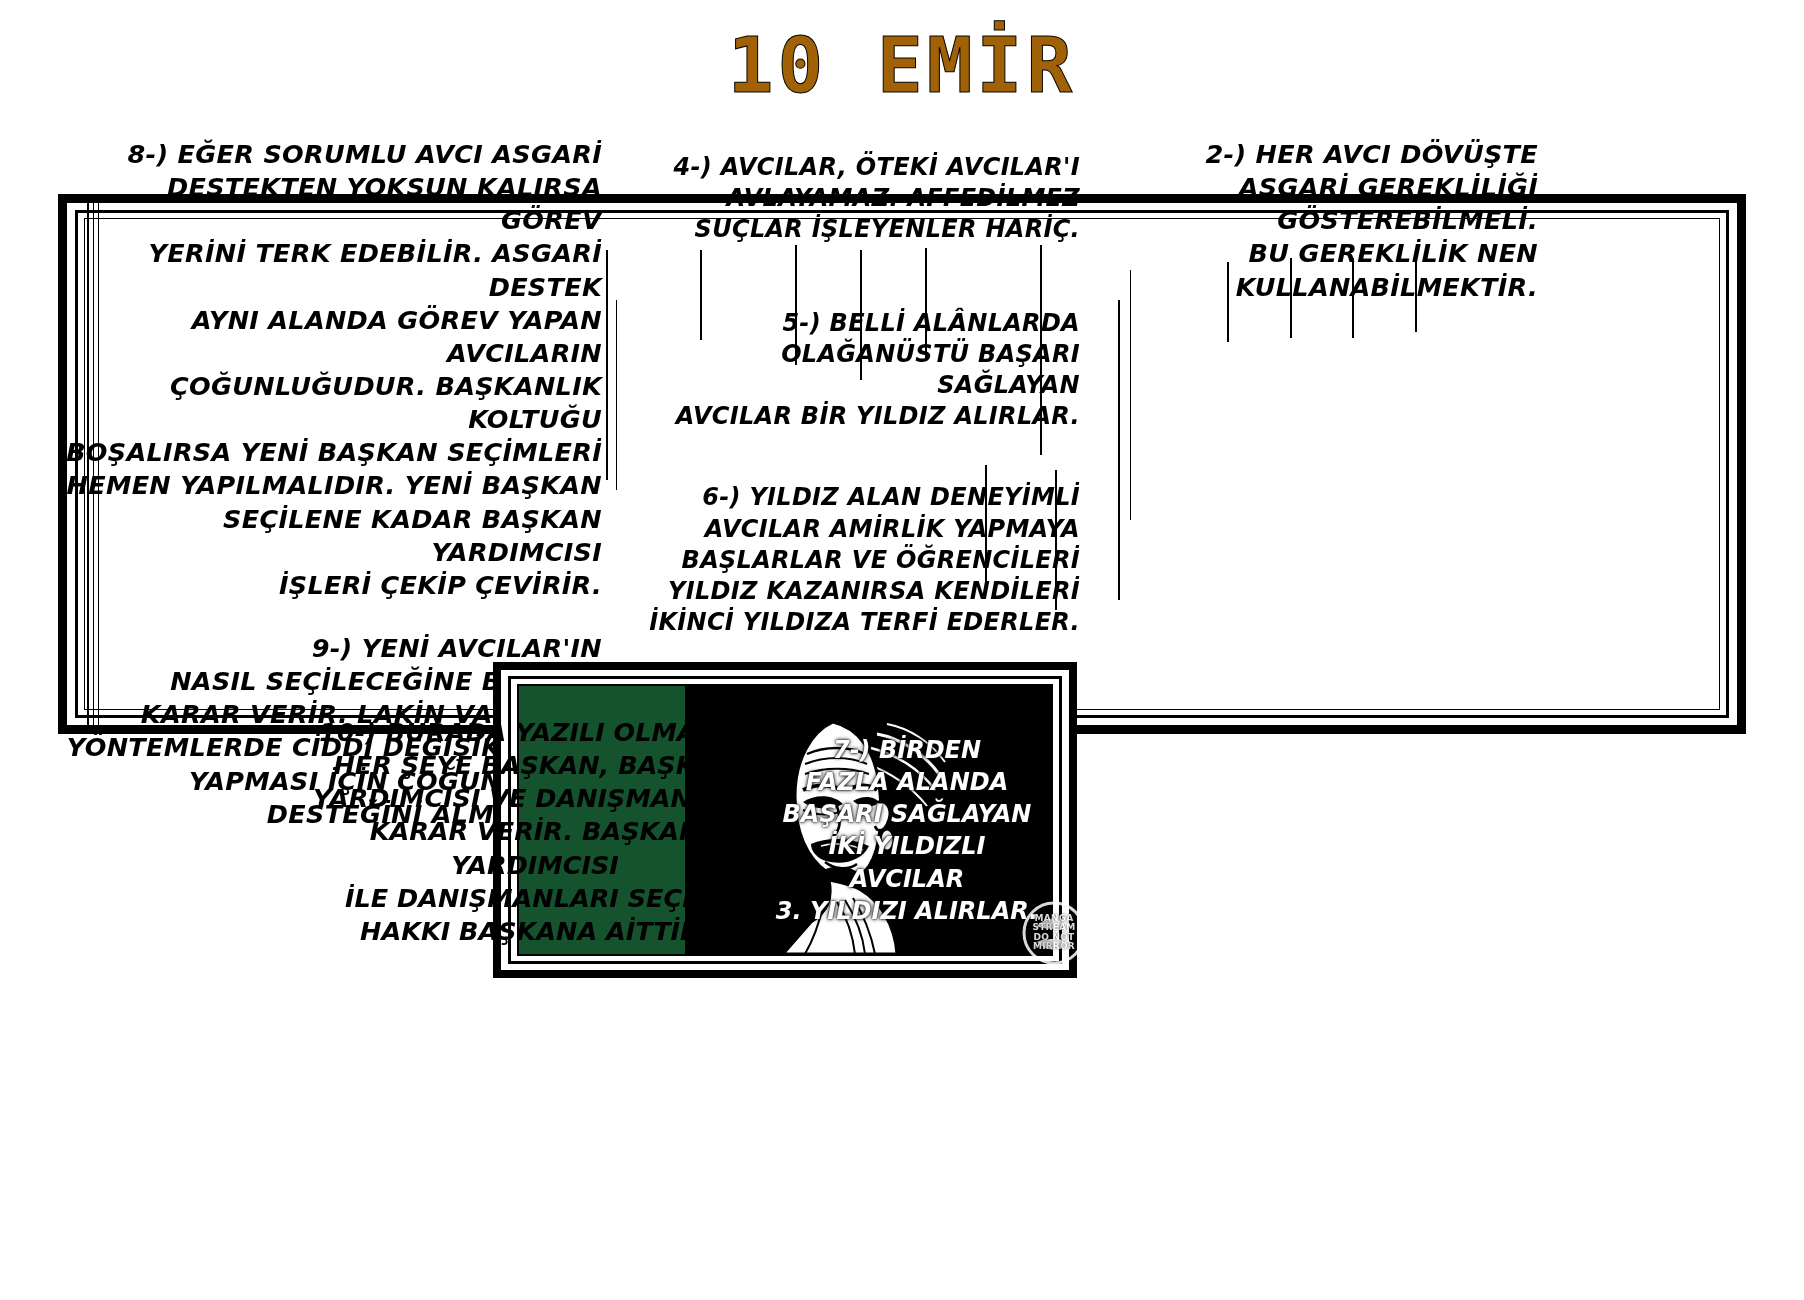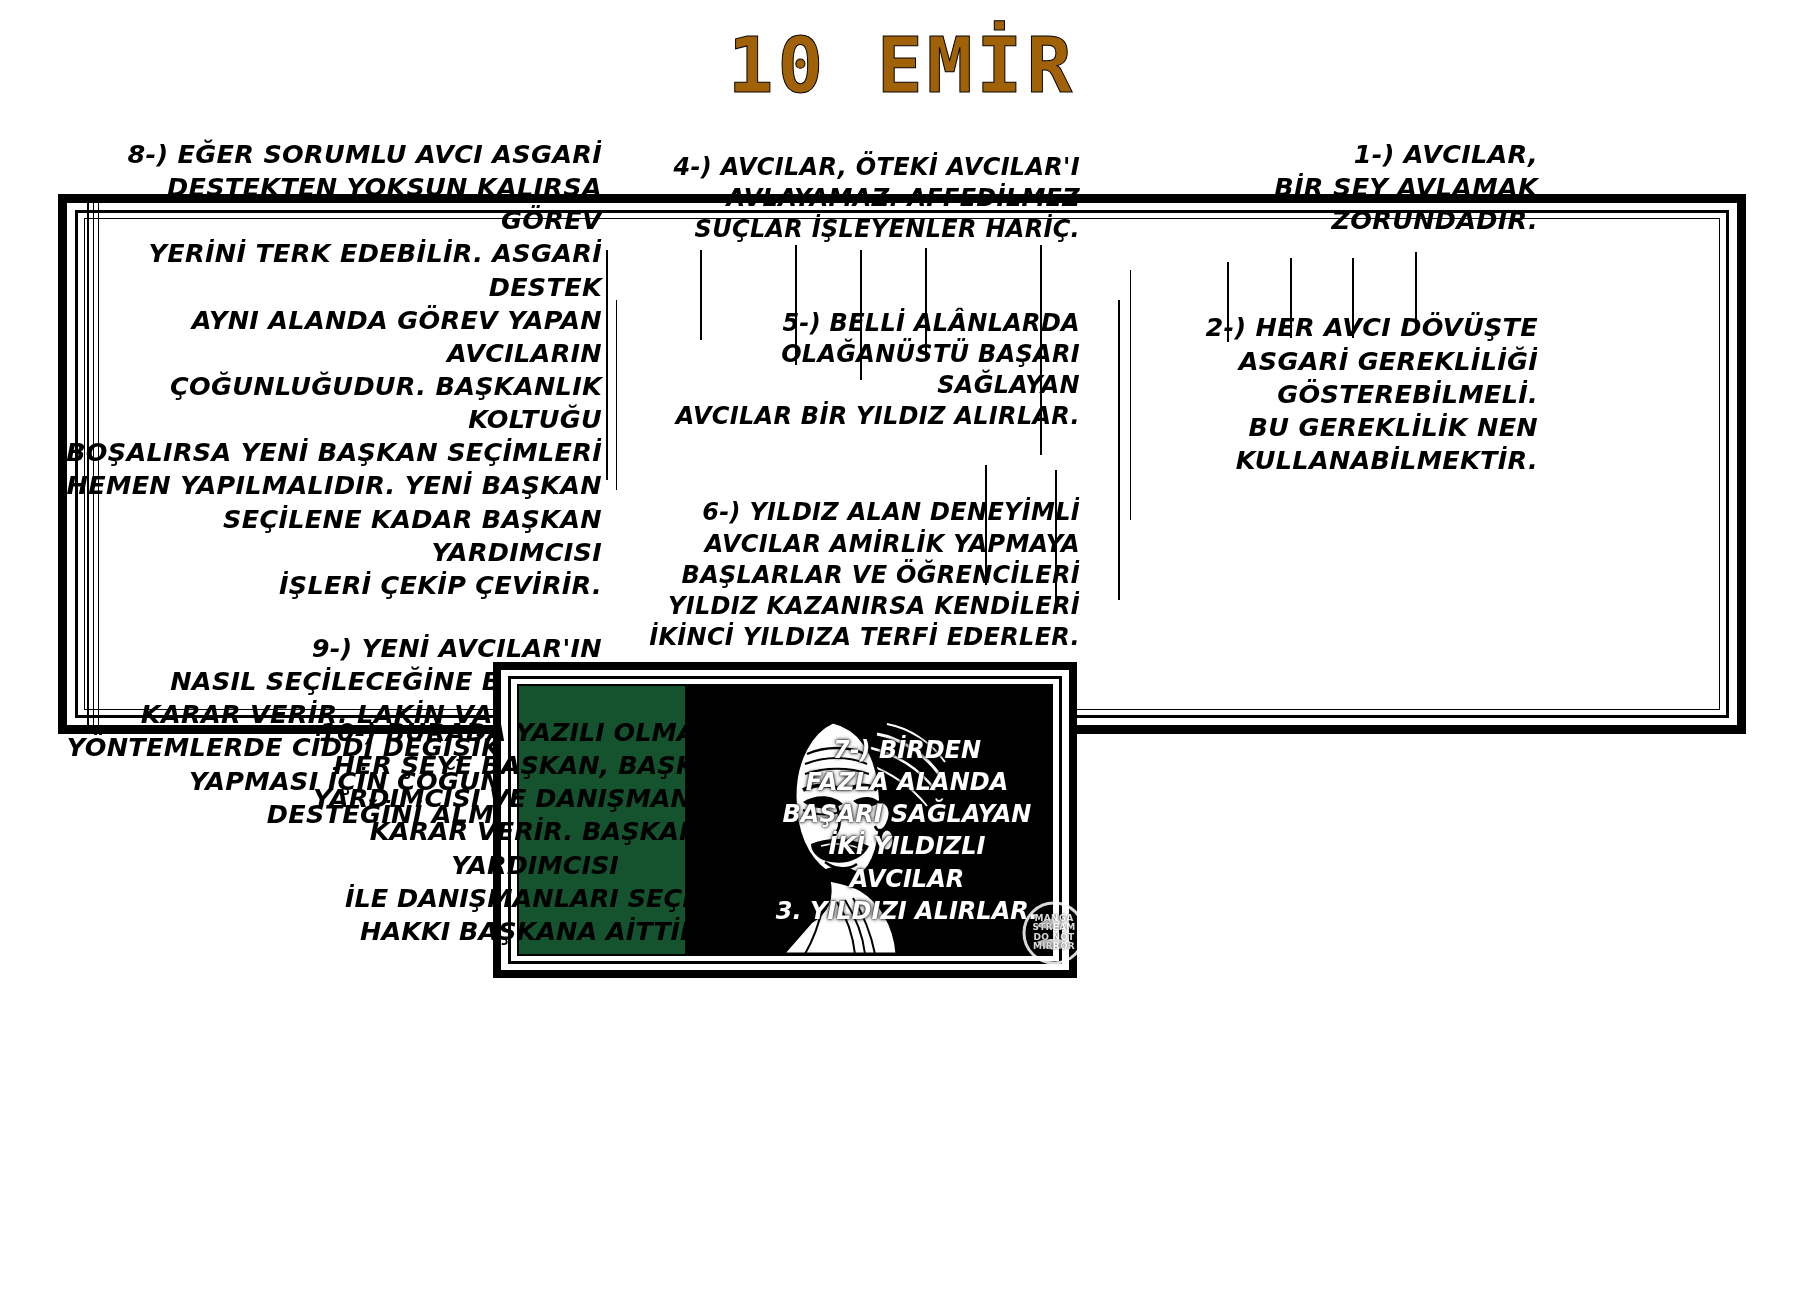--- a/index.html
+++ b/index.html
@@ -52,21 +52,21 @@
   .col p{margin:0 0 0 0;white-space:pre-line;}
   .rule{margin-bottom:26px;}
   .rule:last-child{margin-bottom:0;}
 
   #col-left{left:62px;top:138px;width:540px;font-size:25.5px;}
   #col-center{left:630px;top:152px;width:450px;font-size:24px;}
   #col-right{left:1108px;top:138px;width:430px;font-size:25.5px;}
 
   #col-left .r8{margin-bottom:30px;}
   #col-center .r4{margin-bottom:62px;}
-  #col-center .r5{margin-bottom:65px;}
+  #col-center .r5{margin-bottom:50px;}
   #col-right .r1{margin-bottom:74px;}
   #col-right .r2{margin-bottom:28px;}
 
   #rule10{
     position:absolute;left:300px;top:716px;width:470px;
     font-family:"DejaVu Sans", sans-serif;
     font-weight:bold;font-style:italic;font-size:25.5px;
     line-height:1.30;text-align:center;color:#000;
     white-space:pre-line;z-index:9;
   }
@@ -179,23 +179,20 @@
 OLAĞANÜSTÜ BAŞARI SAĞLAYAN
 AVCILAR BİR YILDIZ ALIRLAR.</p>
   <p class="rule r6">6-) YILDIZ ALAN DENEYİMLİ
 AVCILAR AMİRLİK YAPMAYA
 BAŞLARLAR VE ÖĞRENCİLERİ
 YILDIZ KAZANIRSA KENDİLERİ
 İKİNCİ YILDIZA TERFİ EDERLER.</p>
 </div>
 
 <div id="col-right" class="col">
-  <p class="rule r1">1-) AVCILAR,
-BİR ŞEY AVLAMAK
-ZORUNDADIR.</p>
   <p class="rule r2">2-) HER AVCI DÖVÜŞTE
 ASGARİ GEREKLİLİĞİ
 GÖSTEREBİLMELİ.
 BU GEREKLİLİK NEN
 KULLANABİLMEKTİR.</p>
 </div>
 
 <div id="rule10">10-) BURADA YAZILI OLMAYAN
 HER ŞEYE BAŞKAN, BAŞKAN
 YARDIMCISI VE DANIŞMANLARI

